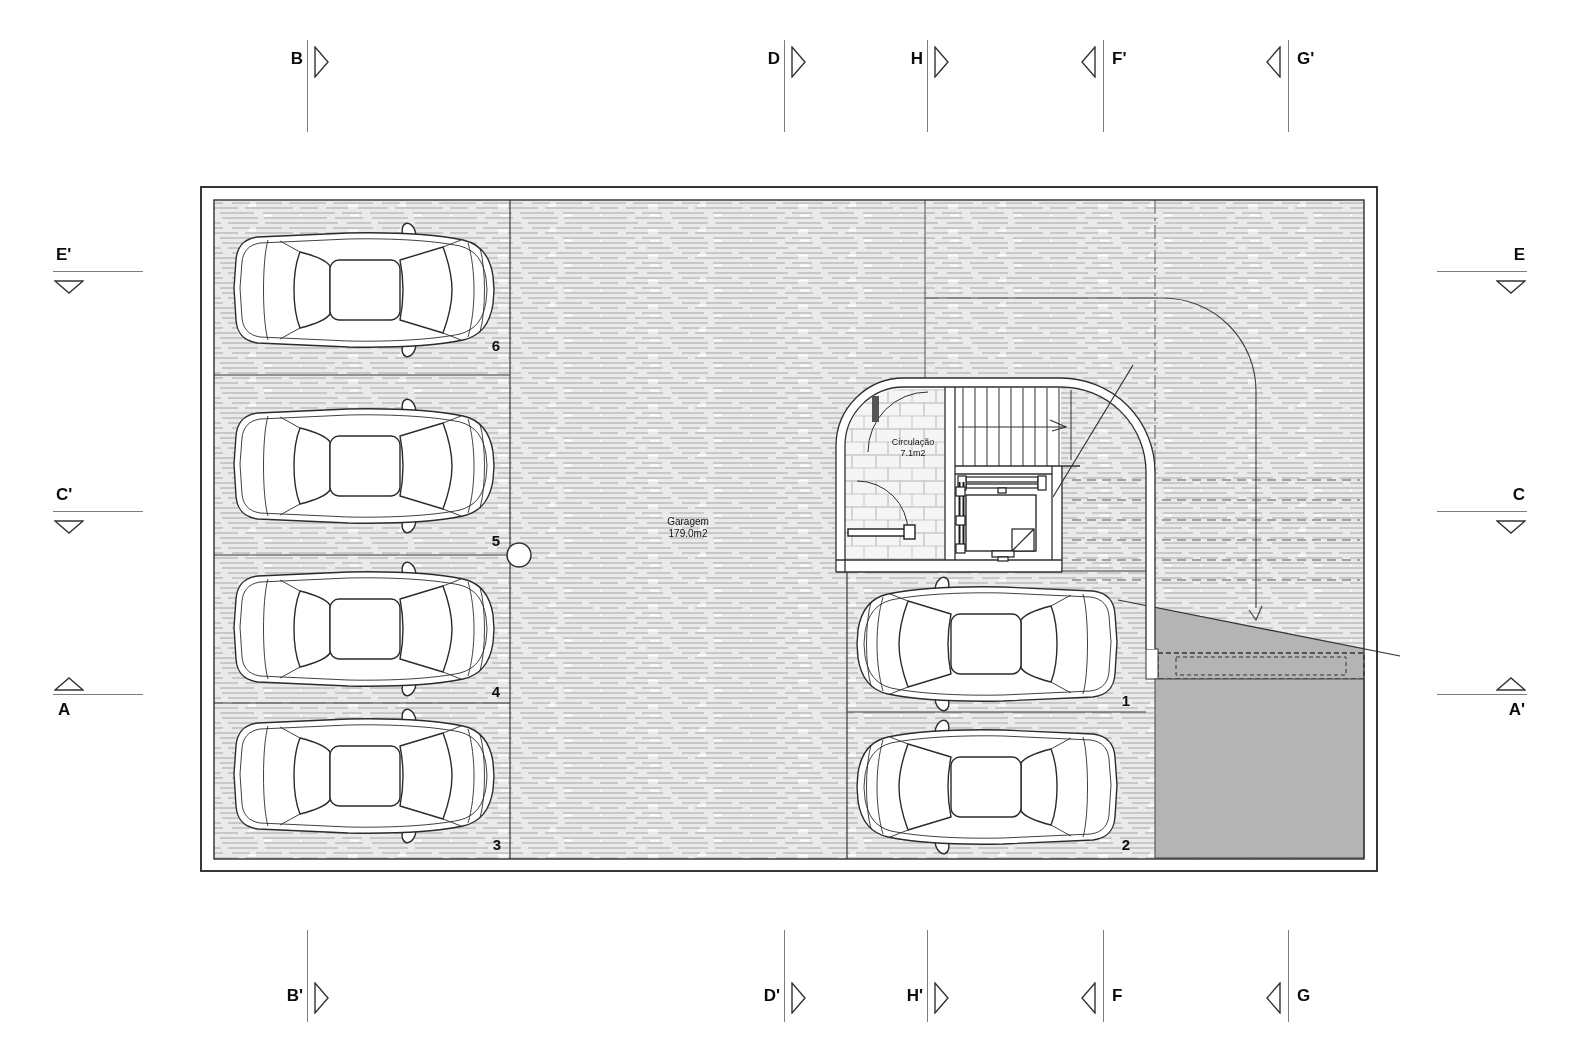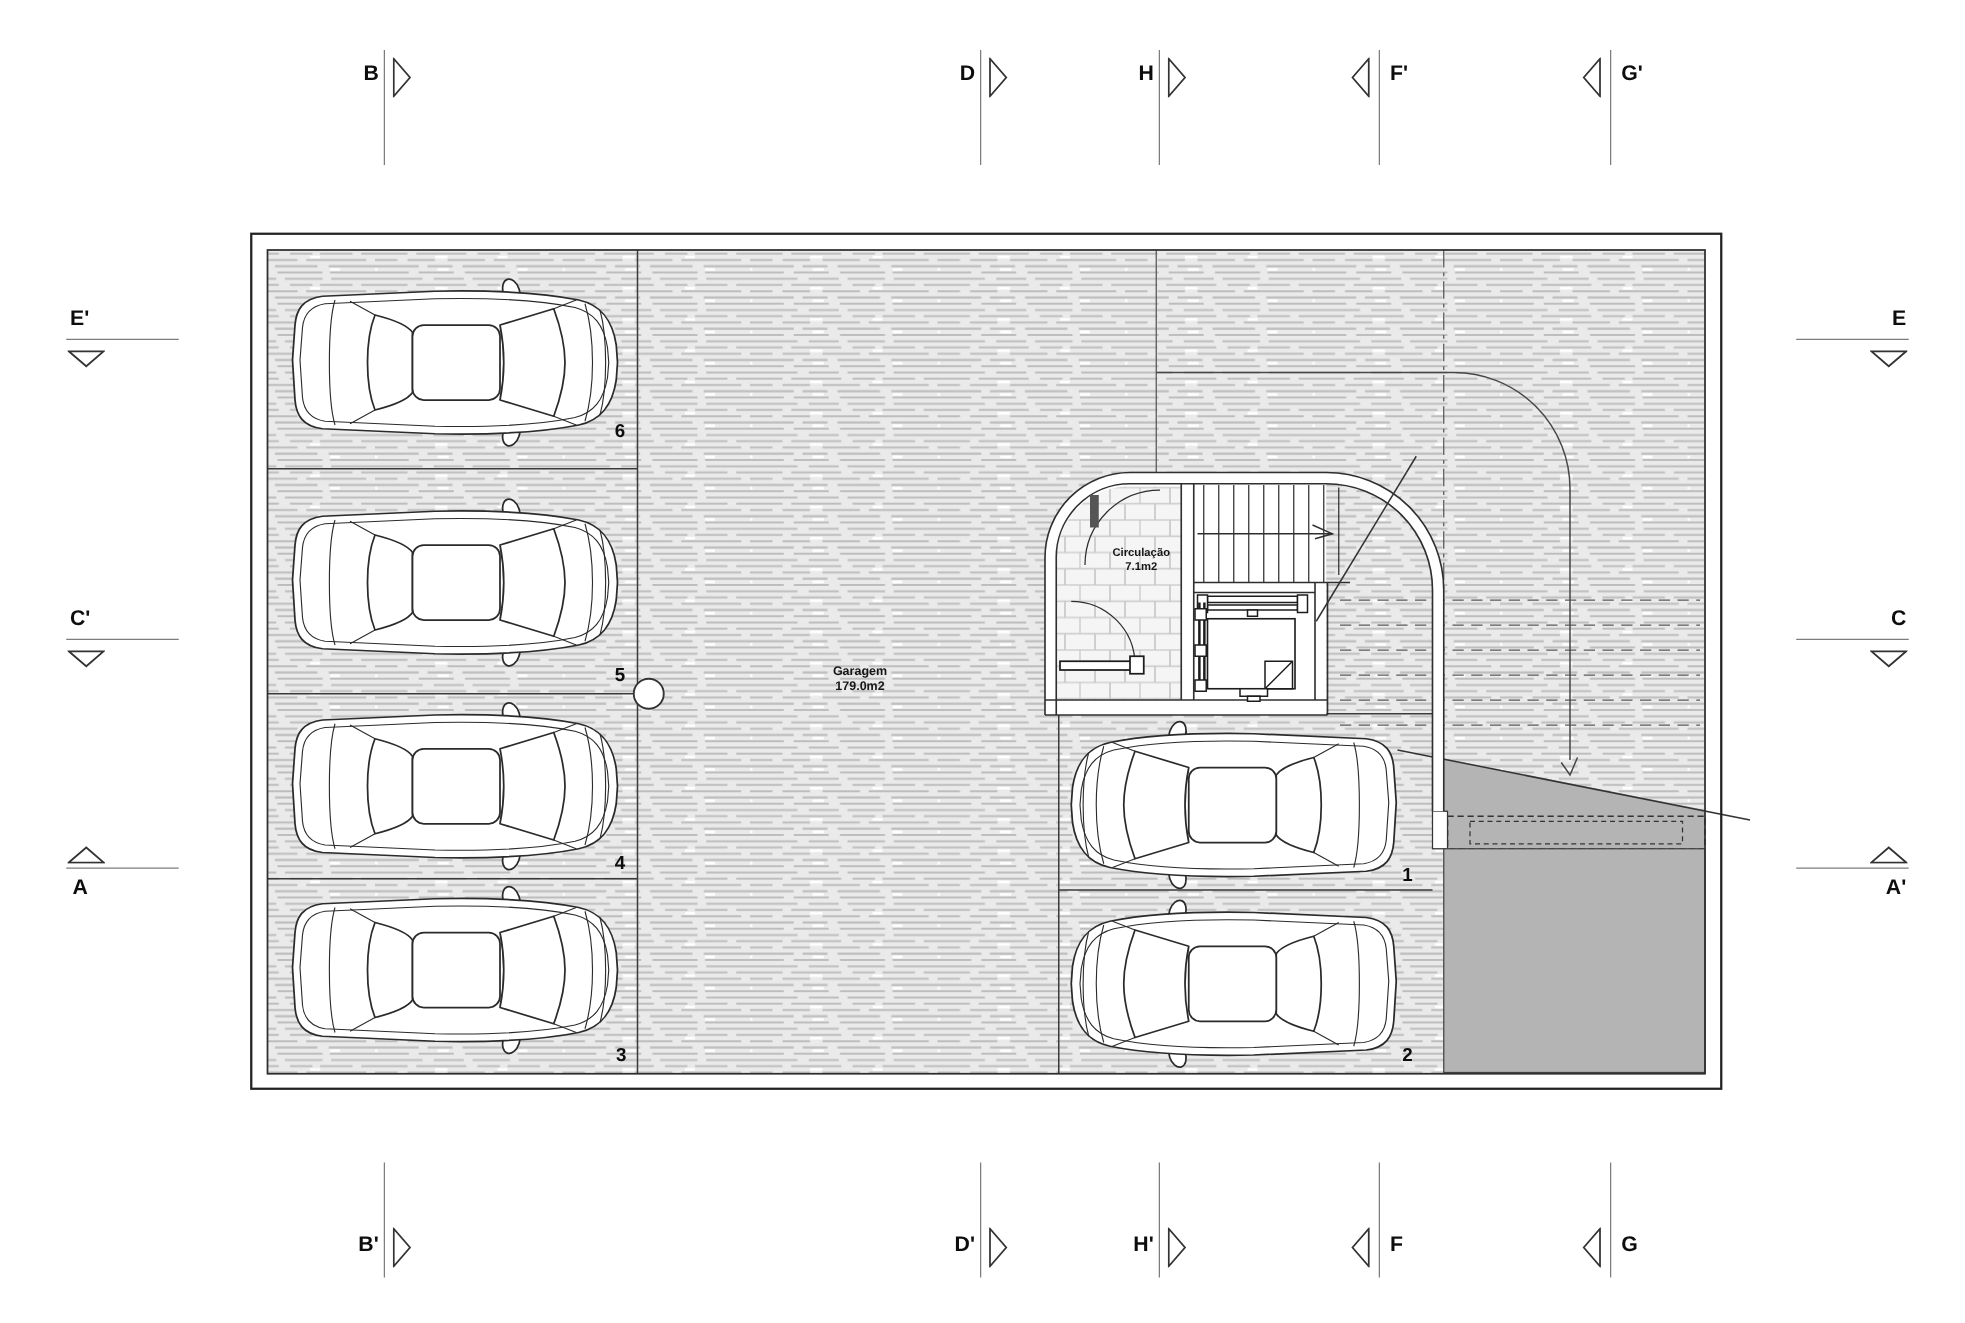--- a/index.html
+++ b/index.html
@@ -5,23 +5,23 @@
   html,body{margin:0;padding:0;background:#ffffff;}
   body{width:1572px;height:1058px;position:relative;overflow:hidden;
        font-family:"Liberation Sans",sans-serif;color:#111;}
   #stage{position:absolute;left:0;top:0;width:1572px;height:1058px;}
   svg.plan{position:absolute;left:0;top:0;}
   .sec-letter{position:absolute;font-weight:bold;font-size:17px;line-height:20px;color:#0d0d0d;}
   .sec-vline{position:absolute;width:0;border-left:1.5px solid #7d7d7d;height:92px;}
   .sec-hline{position:absolute;height:0;border-top:1.5px solid #7d7d7d;width:90px;}
   .sec-tri{position:absolute;}
   .space-num{position:absolute;transform:translate(-50%,-50%);font-weight:bold;font-size:15px;color:#0d0d0d;}
-  .room-label{position:absolute;text-align:center;font-weight:bold;color:#161616;}
+  .room-label{position:absolute;text-align:center;font-weight:normal;color:#161616;}
   .room-label .l1,.room-label .l2{display:block;}
-  #garagem-label{left:636px;top:532px;width:104px;font-size:10px;line-height:12px;}
+  #garagem-label{left:636px;top:516px;width:104px;font-size:10px;line-height:12px;}
   #circ-label{left:861px;top:437px;width:104px;font-size:9px;line-height:11px;}
 </style>
 </head>
 <body>
 
 <div id="stage">
 
 <svg class="plan" width="1572" height="1058" viewBox="0 0 1572 1058">
   <defs>
     <pattern id="hatchP" width="150" height="25" patternUnits="userSpaceOnUse">

